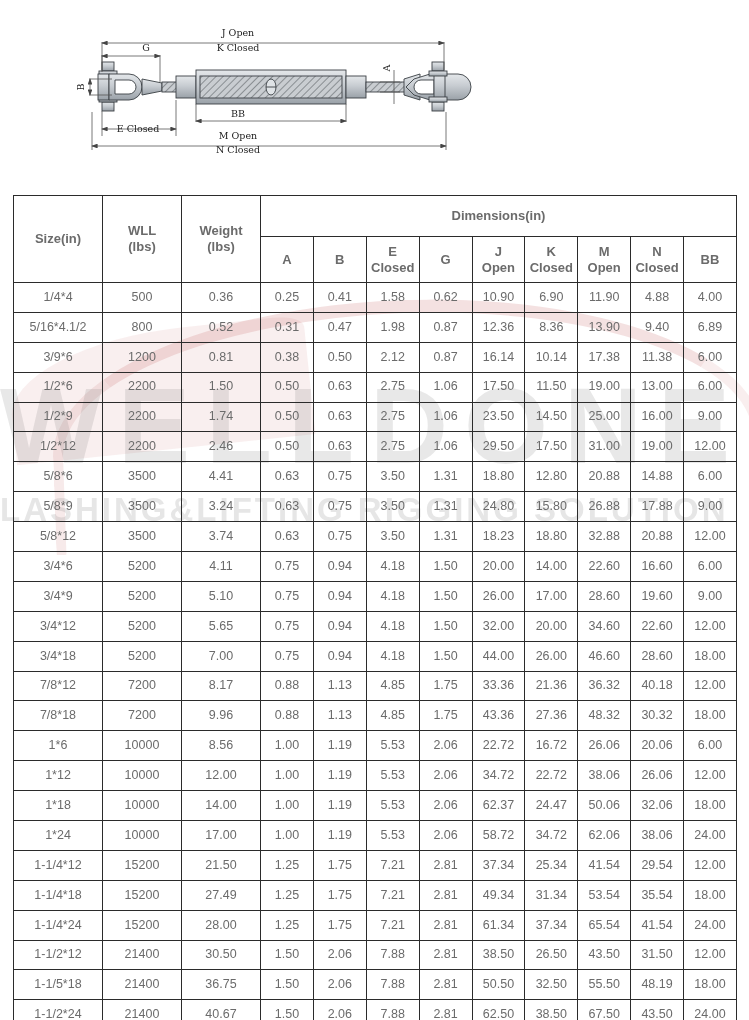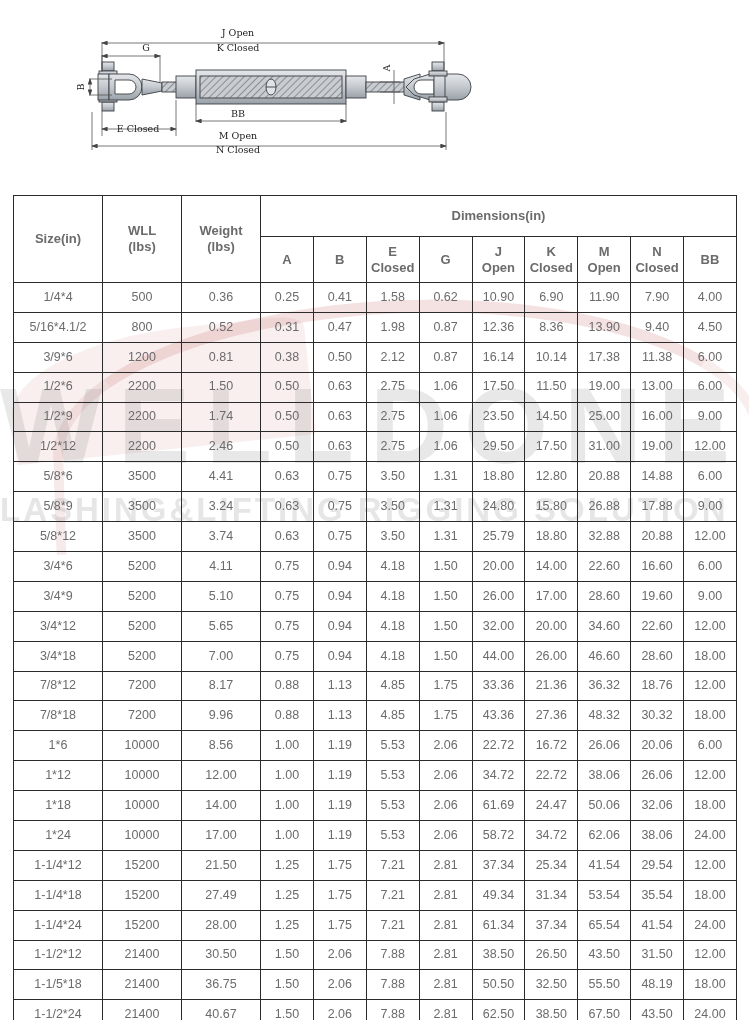--- a/index.html
+++ b/index.html
@@ -310,36 +310,36 @@
           <td>1/4*4</td>
           <td>500</td>
           <td>0.36</td>
           <td>0.25</td>
           <td>0.41</td>
           <td>1.58</td>
           <td>0.62</td>
           <td>10.90</td>
           <td>6.90</td>
           <td>11.90</td>
-          <td>7.90</td>
+          <td>4.88</td>
           <td>4.00</td>
         </tr>
         <tr>
           <td>5/16*4.1/2</td>
           <td>800</td>
           <td>0.52</td>
           <td>0.31</td>
           <td>0.47</td>
           <td>1.98</td>
           <td>0.87</td>
           <td>12.36</td>
           <td>8.36</td>
           <td>13.90</td>
           <td>9.40</td>
-          <td>4.50</td>
+          <td>6.89</td>
         </tr>
         <tr>
           <td>3/9*6</td>
           <td>1200</td>
           <td>0.81</td>
           <td>0.38</td>
           <td>0.50</td>
           <td>2.12</td>
           <td>0.87</td>
           <td>16.14</td>
@@ -419,21 +419,21 @@
           <td>9.00</td>
         </tr>
         <tr>
           <td>5/8*12</td>
           <td>3500</td>
           <td>3.74</td>
           <td>0.63</td>
           <td>0.75</td>
           <td>3.50</td>
           <td>1.31</td>
-          <td>25.79</td>
+          <td>18.23</td>
           <td>18.80</td>
           <td>32.88</td>
           <td>20.88</td>
           <td>12.00</td>
         </tr>
         <tr>
           <td>3/4*6</td>
           <td>5200</td>
           <td>4.11</td>
           <td>0.75</td>
@@ -492,21 +492,21 @@
           <td>7/8*12</td>
           <td>7200</td>
           <td>8.17</td>
           <td>0.88</td>
           <td>1.13</td>
           <td>4.85</td>
           <td>1.75</td>
           <td>33.36</td>
           <td>21.36</td>
           <td>36.32</td>
-          <td>18.76</td>
+          <td>40.18</td>
           <td>12.00</td>
         </tr>
         <tr>
           <td>7/8*18</td>
           <td>7200</td>
           <td>9.96</td>
           <td>0.88</td>
           <td>1.13</td>
           <td>4.85</td>
           <td>1.75</td>
@@ -545,21 +545,21 @@
           <td>12.00</td>
         </tr>
         <tr>
           <td>1*18</td>
           <td>10000</td>
           <td>14.00</td>
           <td>1.00</td>
           <td>1.19</td>
           <td>5.53</td>
           <td>2.06</td>
-          <td>61.69</td>
+          <td>62.37</td>
           <td>24.47</td>
           <td>50.06</td>
           <td>32.06</td>
           <td>18.00</td>
         </tr>
         <tr>
           <td>1*24</td>
           <td>10000</td>
           <td>17.00</td>
           <td>1.00</td>

